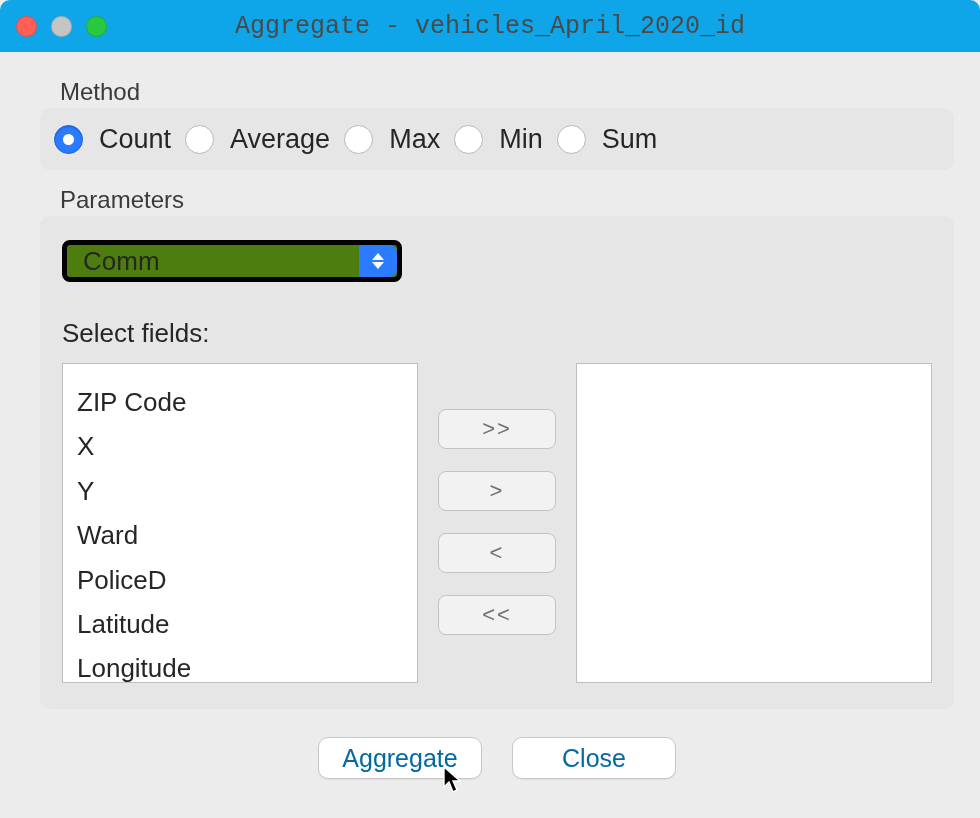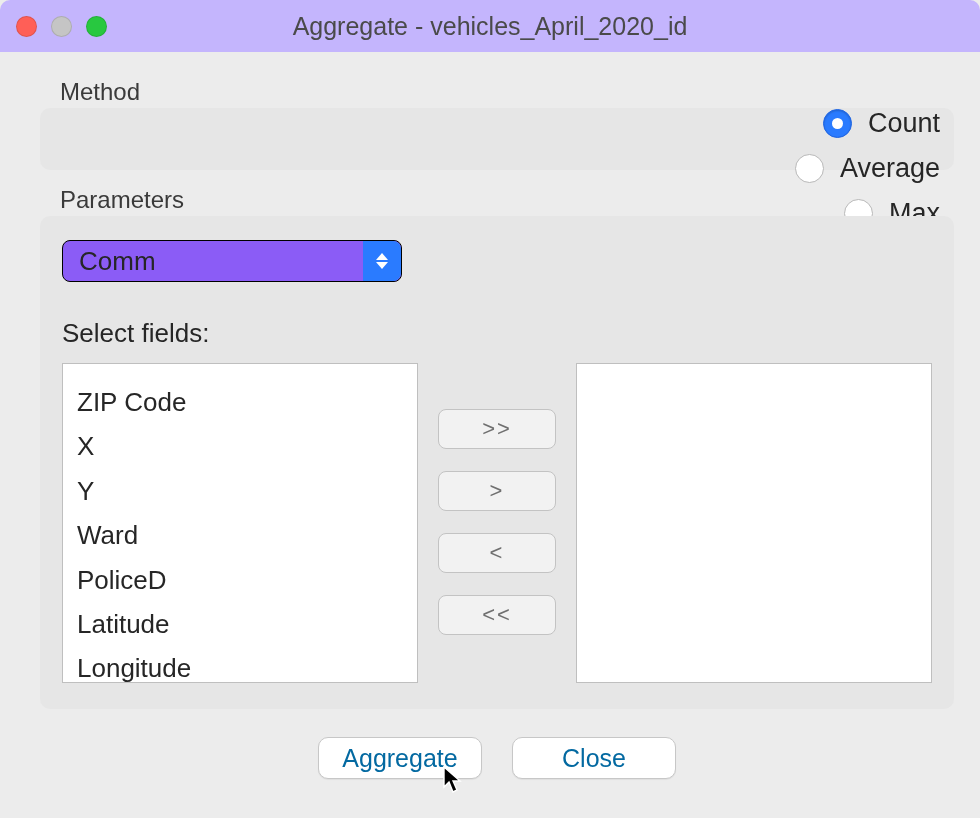--- a/index.html
+++ b/index.html
@@ -15,24 +15,25 @@
     overflow: hidden;
     position: relative;
   }
 
   
   .titlebar {
     height: 52px;
     display: flex;
     align-items: center;
     padding: 0 16px;
-    background: #c4b5fd;
+    background: #0ea5e9;
     border-top-left-radius: 10px;
     border-top-right-radius: 10px;
     position: relative;
+    font-family: Liberation Mono, monospace;
   }
   .traffic-lights {
     display: flex;
     align-items: center;
     gap: 14px;
   }
   .tl {
     width: 21px;
     height: 21px;
     border-radius: 50%;
@@ -67,24 +68,23 @@
     left: 20px;
     font-size: 24px;
     color: #3a3a3a;
   }
 
   
   .method-box {
     margin-top: 36px;
     height: 62px;
     display: flex;
-    align-items: flex-end;
+    align-items: center;
     padding: 0 14px;
     gap: 14px;
-    flex-direction: column;
   }
   .radio {
     display: flex;
     align-items: center;
     gap: 16px;
     cursor: pointer;
   }
   .radio .dot {
     width: 29px;
     height: 29px;
@@ -120,22 +120,22 @@
     align-items: center;
     gap: 22px;
     margin-bottom: 36px;
   }
   .keyrow .keylabel { font-size: 26px; }
   .select-wrap {
     position: relative;
     width: 340px;
     height: 42px;
     border-radius: 8px;
-    background: #8b5cf6;
-    border: 1px solid #000000;
+    background: #4d7c0f;
+    border: 5px solid #000000;
     display: flex;
     align-items: center;
     padding-left: 16px;
     font-size: 26px;
   }
   .select-arrow {
     position: absolute;
     right: 0;
     top: 0;
     bottom: 0;

